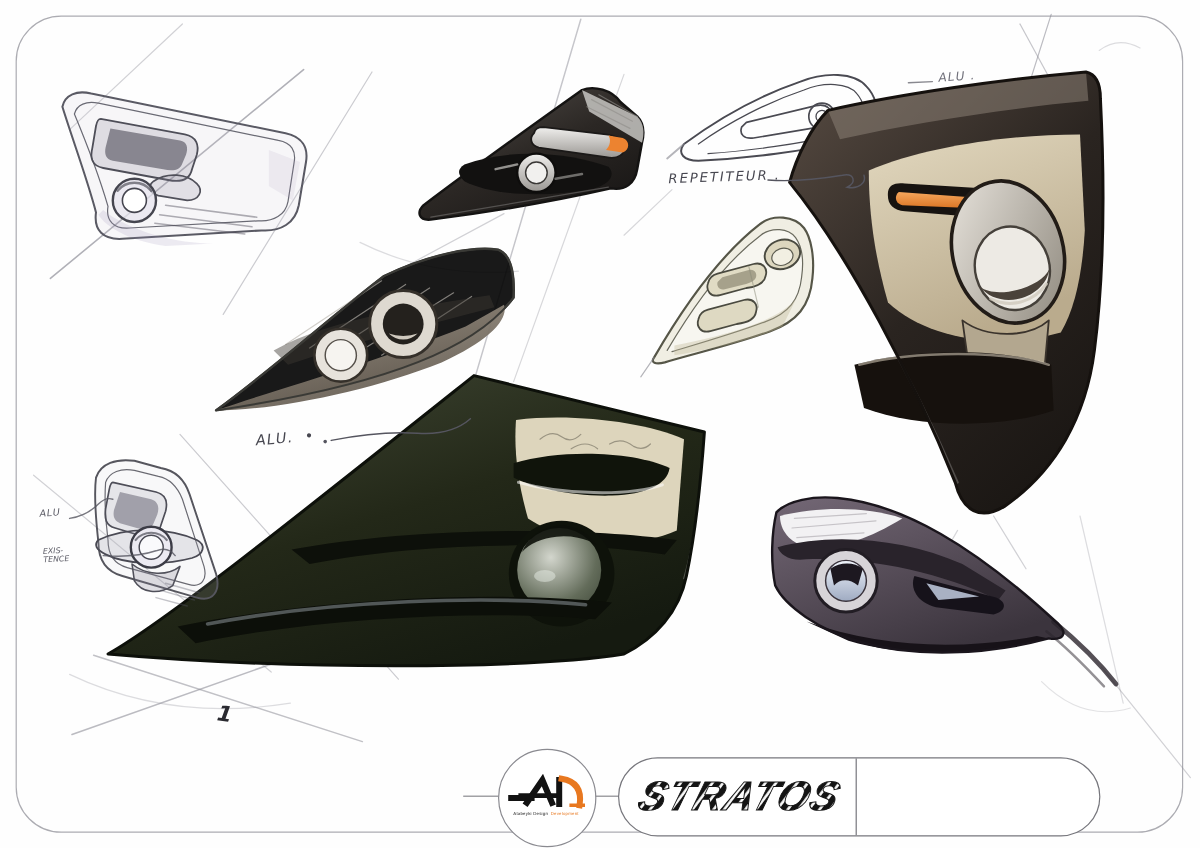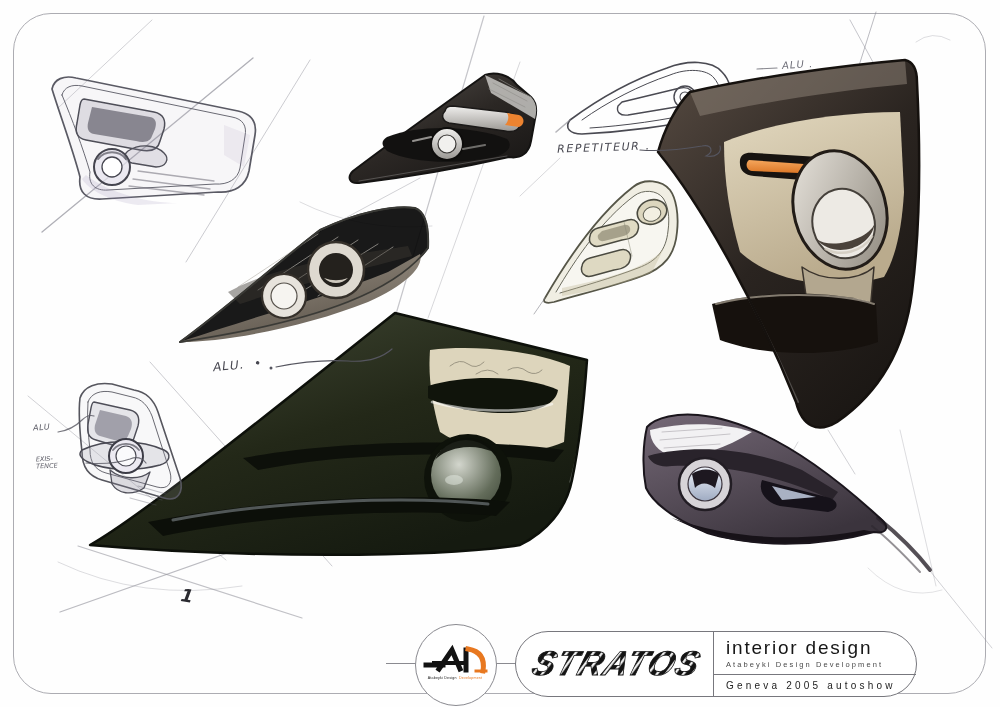--- a/index.html
+++ b/index.html
@@ -340,21 +340,15 @@
             <rect width="8" height="8" fill="#141414"></rect>
             <rect y="5.4" width="8" height="2.4" fill="#ffffff"></rect>
           </pattern>
         </defs>
         <g transform="translate(14,0) skewX(-16)">
           <text x="84" y="34" text-anchor="middle" font-family="Liberation Sans, sans-serif" font-weight="bold" font-style="italic" font-size="34" letter-spacing="1" fill="url(#stripePat)" stroke="#141414" stroke-width=".8">STRATOS</text>
         </g>
       </svg>
     </div>
     <div class="cap-div"></div>
-    <div class="cap-right">
-      <div class="tb-heading">interior design</div>
-      <div class="tb-sub">Atabeyki Design Development</div>
-      <div class="tb-rule"></div>
-      <div class="tb-event">Geneva 2005 autoshow</div>
-    </div>
   </div>
 
 </div>
 
 </body></html>

